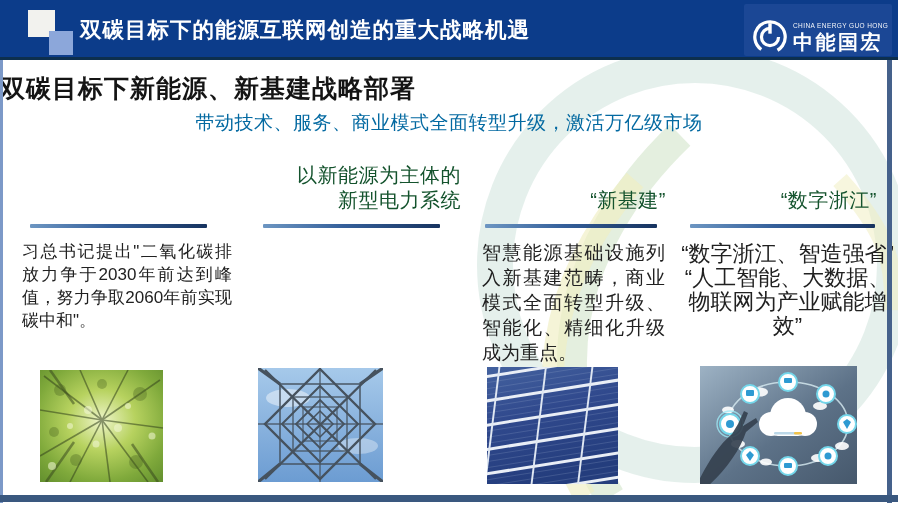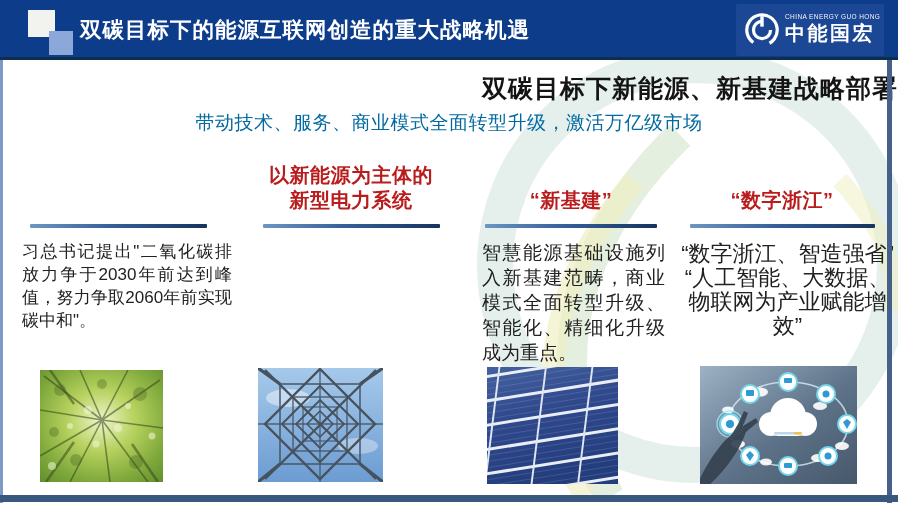--- a/index.html
+++ b/index.html
@@ -15,41 +15,41 @@
     background:#0c3c8a; border-bottom:3px solid #0d2f4e;
   }
   .marker{ position:absolute; left:28px; top:9px; width:48px; height:46px; }
   .marker .sq-w{ position:absolute; left:0; top:1px; width:27px; height:27px; background:#f2f2ee; }
   .marker .sq-b{ position:absolute; left:21px; top:22px; width:24px; height:24px; background:#8ca7da; }
   .hdr-title{
     position:absolute; left:80px; top:0; height:72px; line-height:60px;
     color:#ffffff; font-size:21.5px; font-weight:bold; letter-spacing:1px; white-space:nowrap;
   }
   .logo{
-    position:absolute; right:14px; top:4px; width:148px; height:52px;
+    position:absolute; right:6px; top:4px; width:148px; height:52px;
     background:#1b4795; border-radius:2px;
-    display:flex; align-items:center; padding-left:7px;
+    display:flex; align-items:flex-end; padding-left:7px;
   }
   .logo-txt{ margin-left:4px; color:#fff; }
   .logo-tagline{ display:block; font-size:6.5px; letter-spacing:.4px; opacity:.95; white-space:nowrap; }
   .logo-name{ display:block; font-size:20px; font-weight:bold; letter-spacing:2.5px; white-space:nowrap; }
   
   .wm{ position:absolute; left:0; top:60px; pointer-events:none; }
   
   .main-title{
-    position:absolute; left:0; top:72px; width:898px; text-align:right;
+    position:absolute; left:0; top:72px; width:898px; text-align:left;
     font-size:25px; font-weight:bold; color:#141414; letter-spacing:1px;
   }
   .subtitle{
     position:absolute; left:0; top:110px; width:898px; text-align:center;
     font-size:19px; color:#0369a1; letter-spacing:.5px;
   }
   
   .col-h{
-    position:absolute; font-weight:bold; color:#b91c1c; text-align:center;
+    position:absolute; font-weight:normal; color:#14532d; text-align:right;
     font-size:20px; line-height:25px; white-space:pre-line; letter-spacing:.5px;
   }
   .h1{ left:22px;  top:188px; width:192px; }
   .h2{ left:241px; top:163px; width:220px; }
   .h3{ left:476px; top:188px; width:190px; }
   .h4{ left:687px; top:188px; width:190px; }
   .divider{
     position:absolute; top:224px; height:4px; border-radius:1px;
     background:linear-gradient(to right,#6d96c2 0%,#35609b 45%,#17335f 100%);
   }

